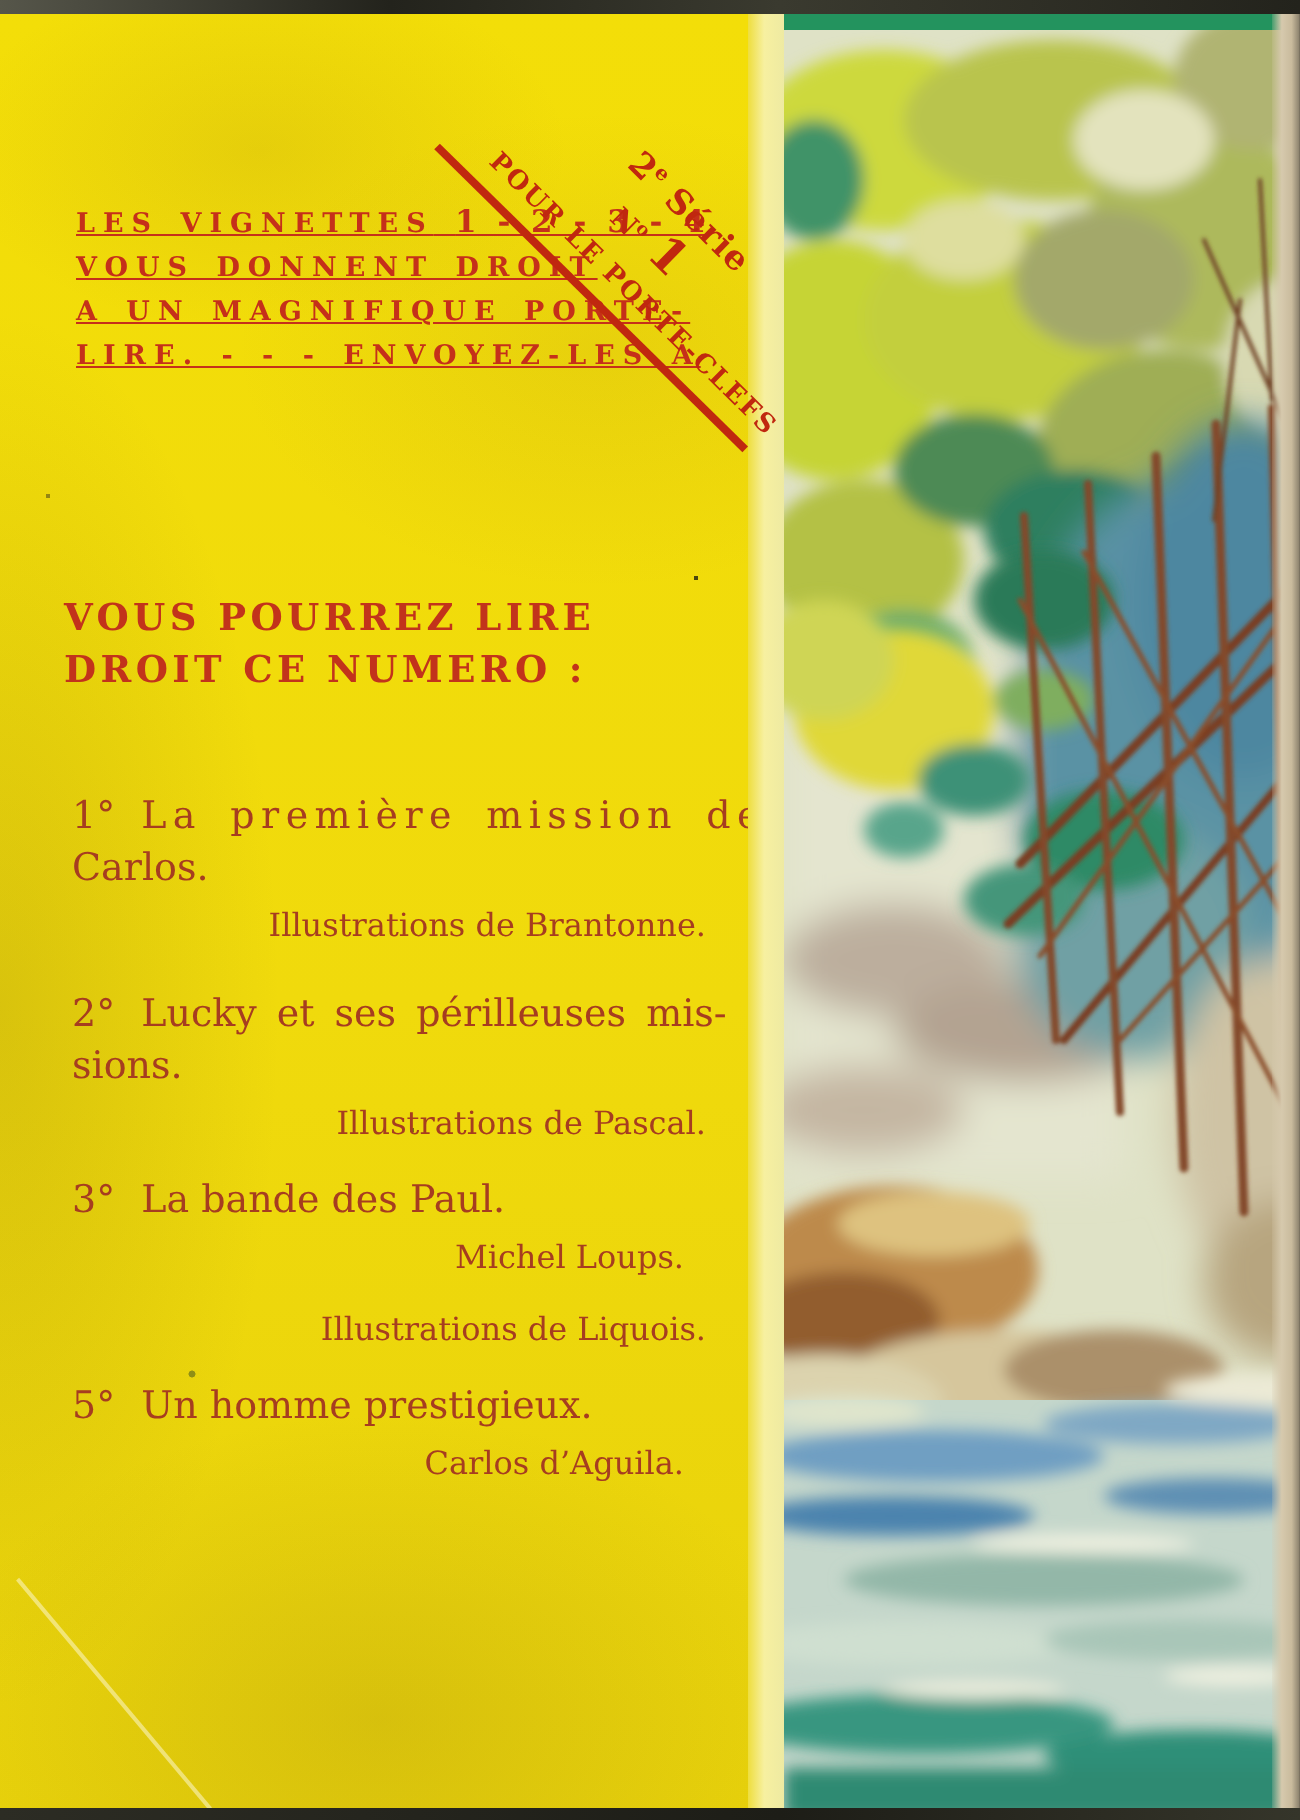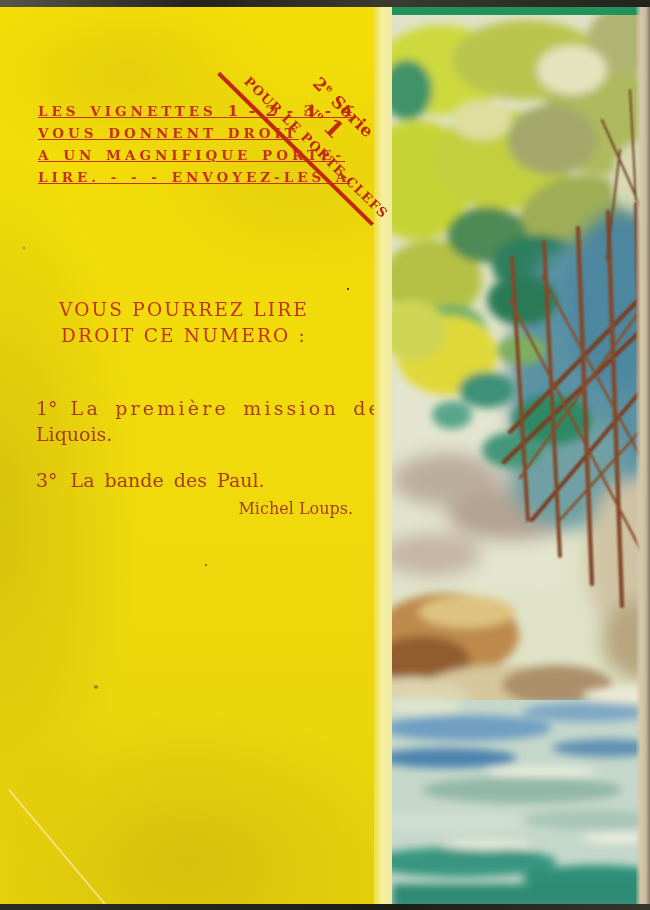--- a/index.html
+++ b/index.html
@@ -52,22 +52,22 @@
   }
   .banner-series{ text-align:center; font-size:17px; letter-spacing:.5px; line-height:22px; padding-left:10px; }
   .banner-series sup{ font-size:10px; }
   .banner-no{ text-align:center; font-size:14px; line-height:22px; }
   .banner-no sup{ font-size:9px; }
   .banner-no .big{ font-size:24px; margin-left:7px; letter-spacing:0; }
   .banner-slogan{ text-align:center; font-size:13px; letter-spacing:1px; line-height:24px;
     padding:0 0 1px 24px; white-space:nowrap; }
 
   
-  .toc-heading{ position:absolute; left:16px; top:292px; width:336px; text-align:center;
-    color:#c2331b; font-weight:normal; font-size:18.5px; letter-spacing:2.2px; line-height:26px; }
+  .toc-heading{ position:absolute; left:32px; top:292px; width:336px; 
+    color:#c2331b; font-weight:bold; font-size:18.5px; letter-spacing:2.2px; line-height:26px; }
   .toc{ position:absolute; left:36px; top:390px; width:320px; color:#a63d20; }
   .toc-item{ margin-bottom:14px; }
   .toc-item-title{ font-size:19px; line-height:26px; }
   .toc-item-title .num{ margin-right:13px; }
   .toc-item-title .line{ white-space:nowrap; }
   .toc-item:nth-child(1) .line1{ letter-spacing:3.2px; word-spacing:5px; }
   .toc-item:nth-child(2) .line1{ word-spacing:4px; }
   .toc-item-credit{ text-align:right; font-size:16px; line-height:22px; margin-top:5px; padding-right:3px; }
   .toc-item:nth-child(1){ margin-bottom:20px; }
   .toc-item:nth-child(3) .toc-item-credit,
@@ -110,30 +110,45 @@
 
     <div class="toc-heading">
       <div>VOUS POURREZ LIRE</div>
       <div>DROIT CE NUMERO :</div>
     </div>
 
     <div class="toc">
       <div class="toc-item">
         <div class="toc-item-title">
           <span class="num">1°</span><span class="line line1">La première mission de</span><br>
-          <span class="line">Liquois.</span>
-        </div>
+          <span class="line">Carlos.</span>
+        </div>
+        <div class="toc-item-credit">Illustrations de Brantonne.</div>
+      </div>
+      <div class="toc-item">
+        <div class="toc-item-title">
+          <span class="num">2°</span><span class="line line1">Lucky et ses périlleuses mis-</span><br>
+          <span class="line">sions.</span>
+        </div>
+        <div class="toc-item-credit">Illustrations de Pascal.</div>
       </div>
       <div class="toc-item">
         <div class="toc-item-title">
           <span class="num">3°</span><span class="line line1">La bande des Paul.</span>
         </div>
         <div class="toc-item-credit">Michel Loups.</div>
       </div>
       <div class="toc-item">
+        <div class="toc-item-credit">Illustrations de Liquois.</div>
+      </div>
+      <div class="toc-item">
+        <div class="toc-item-title">
+          <span class="num">5°</span><span class="line line1">Un homme prestigieux.</span>
+        </div>
+        <div class="toc-item-credit">Carlos d’Aguila.</div>
       </div>
     </div>
   </div>
 
   <div class="spine-fold"></div>
 
   <div class="artwork">
     <svg width="258" height="910" viewBox="0 0 258 910" xmlns="http://www.w3.org/2000/svg">
       <defs>
         <filter id="f1" x="-60%" y="-60%" width="220%" height="220%">

